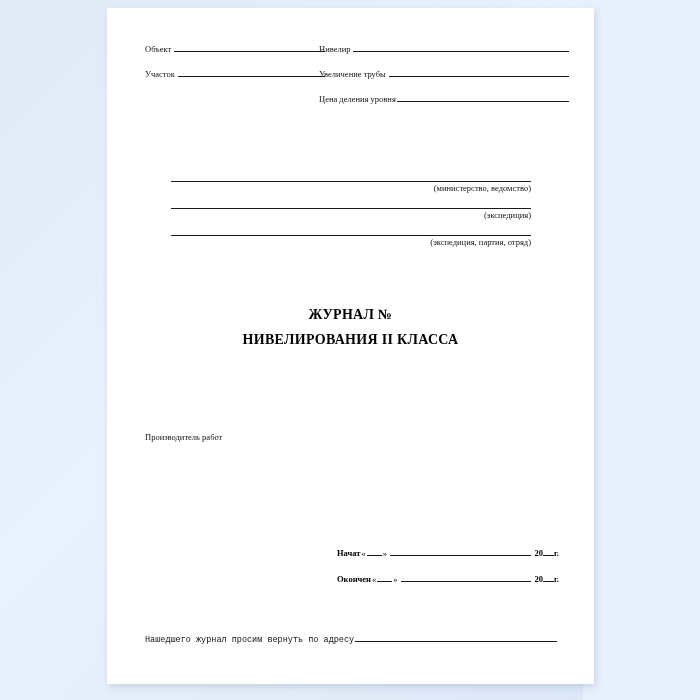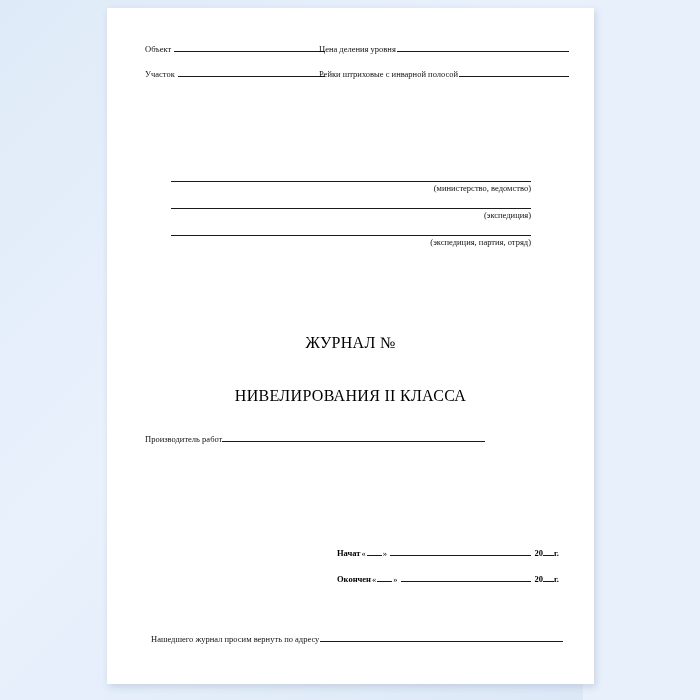--- a/index.html
+++ b/index.html
@@ -98,41 +98,41 @@
 
   
   .title-block {
     position: absolute;
     left: 0;
     top: 294px;
     width: 487px;
     text-align: center;
   }
   .title-line {
-    font-size: 16px;
-    font-weight: normal;
+    font-size: 14px;
+    font-weight: bold;
     letter-spacing: 0.3px;
     line-height: 25px;
     color: #000;
-    margin-top: 28px;
   }
 
   
   .sig-block {
     position: absolute;
     left: 38px;
     top: 424px;
     width: 340px;
   }
   .sig-row {
     display: flex;
     align-items: baseline;
     font-size: 8.5px;
     margin-bottom: 16px;
     white-space: nowrap;
+    flex-direction: column;
   }
   .sig-row .rule { margin-left: 0; }
 
   
   .date-block {
     position: absolute;
     left: 230px;
     top: 538px;
     width: 222px;
   }
@@ -162,23 +162,24 @@
   .d-mini {
     display: inline-block;
     width: 11px;
     border-bottom: 1px solid #1a1a1a;
     height: 9px;
   }
 
   
   .footer-block {
     position: absolute;
-    left: 44px;
+    left: 38px;
     top: 624px;
     width: 412px;
+    font-family: Liberation Mono, monospace;
   }
   .footer-row {
     display: flex;
     align-items: baseline;
     font-size: 8.5px;
     white-space: nowrap;
   }
 </style>
 </head>
 <body>
@@ -195,25 +196,29 @@
             <span class="rule"></span>
           </div>
           <div class="field-row">
             <span class="lbl">Участок</span>
             <span class="rule"></span>
           </div>
         </div>
 
         <div class="col-right">
           <div class="field-row">
+            <span class="lbl">Нивелир</span>
+            <span class="rule"></span>
+          </div>
+          <div class="field-row">
+            <span class="lbl">Увеличение трубы</span>
+            <span class="rule"></span>
+          </div>
+          <div class="field-row">
             <span class="lbl">Цена деления уровня</span>
-            <span class="rule tight"></span>
-          </div>
-          <div class="field-row">
-            <span class="lbl">Рейки штриховые с инварной полосой</span>
             <span class="rule tight"></span>
           </div>
         </div>
 
       </div>
 
       <div class="center-block">
         <div class="cline"></div>
         <div class="ccap">(министерство, ведомство)</div>
 

